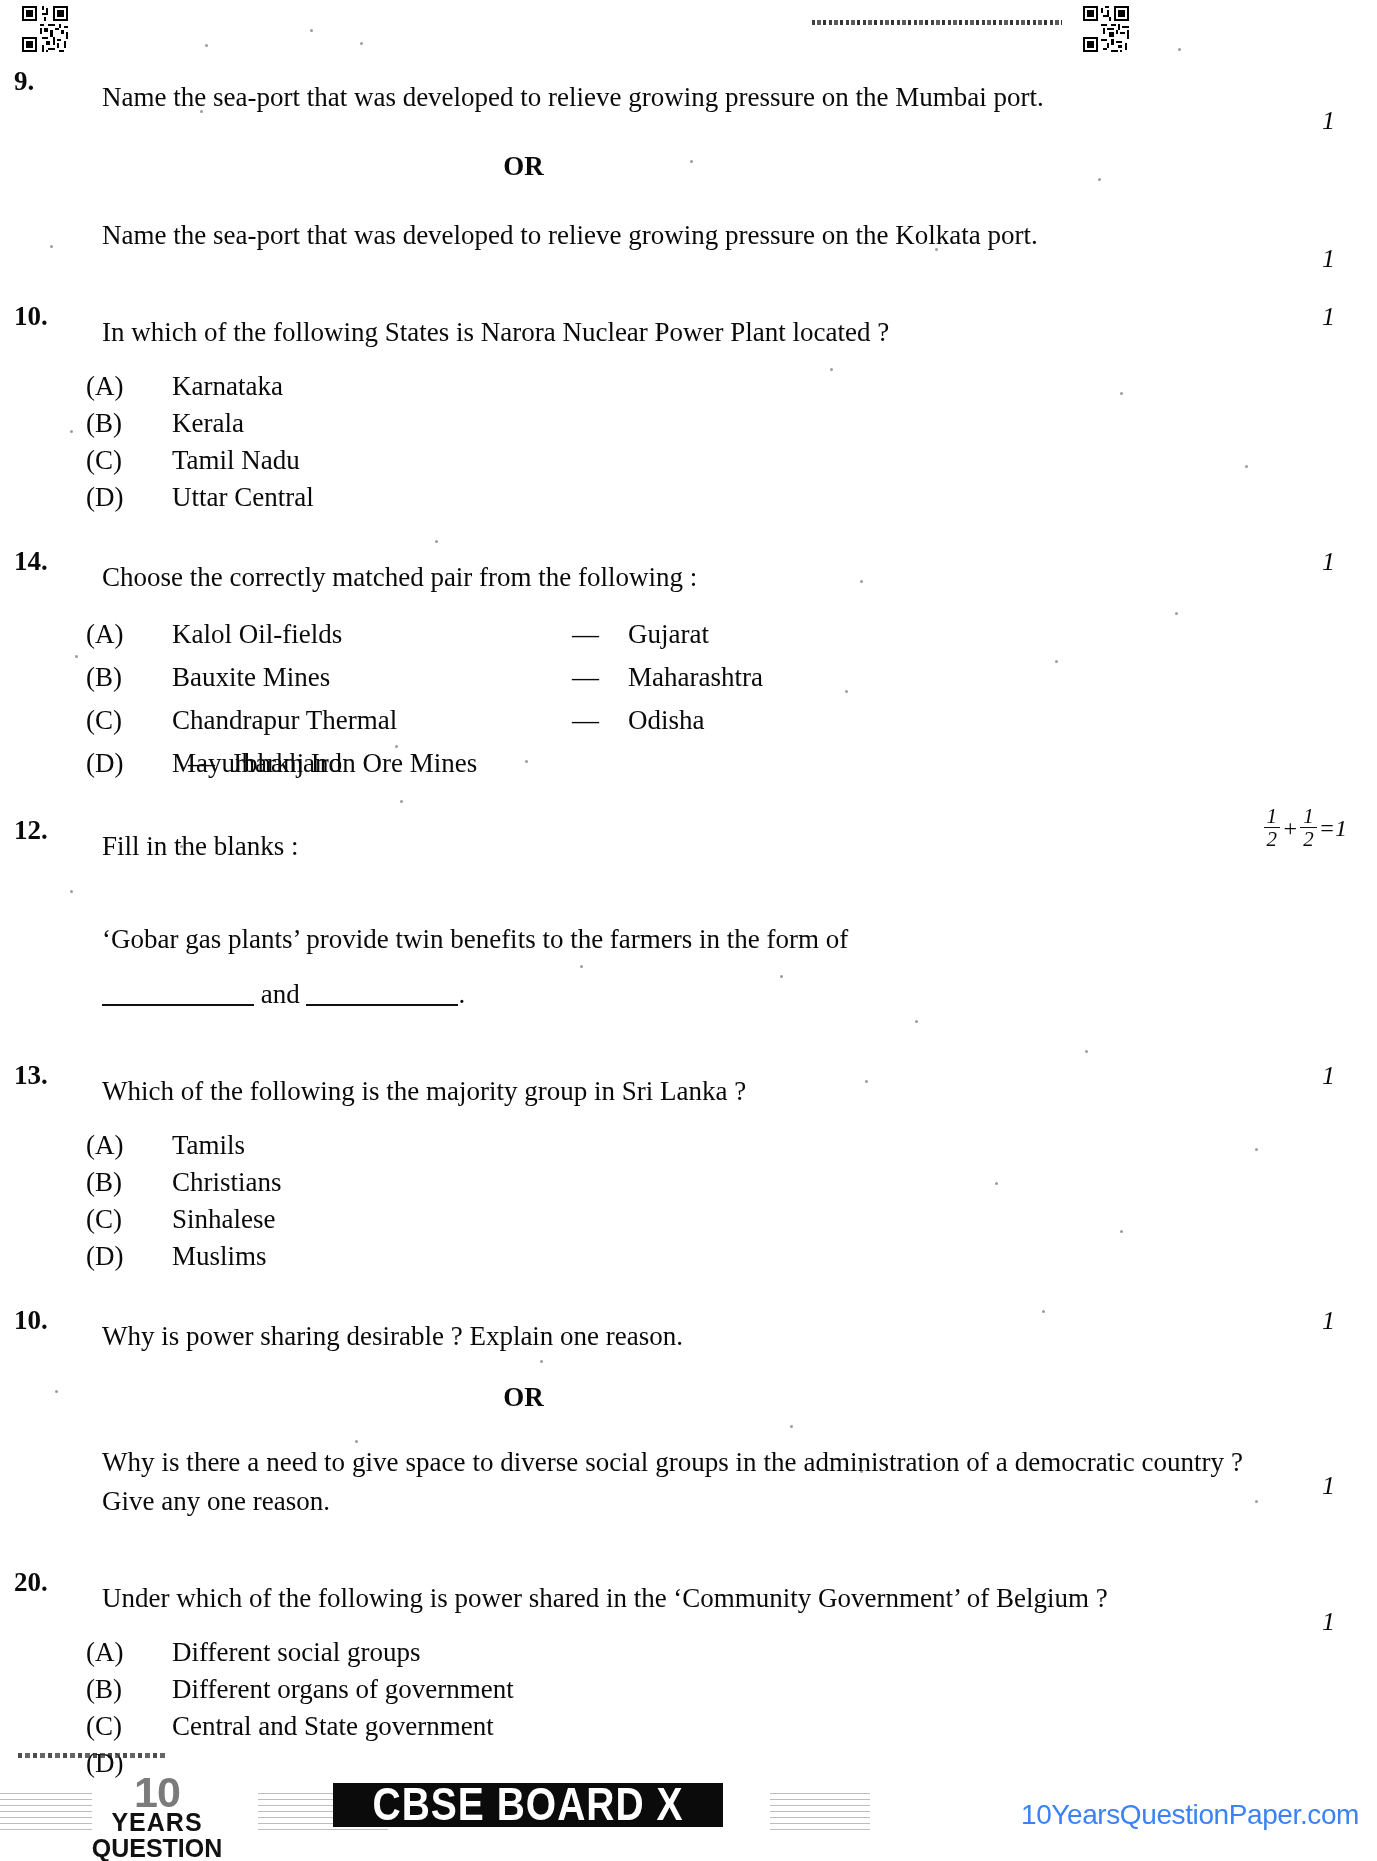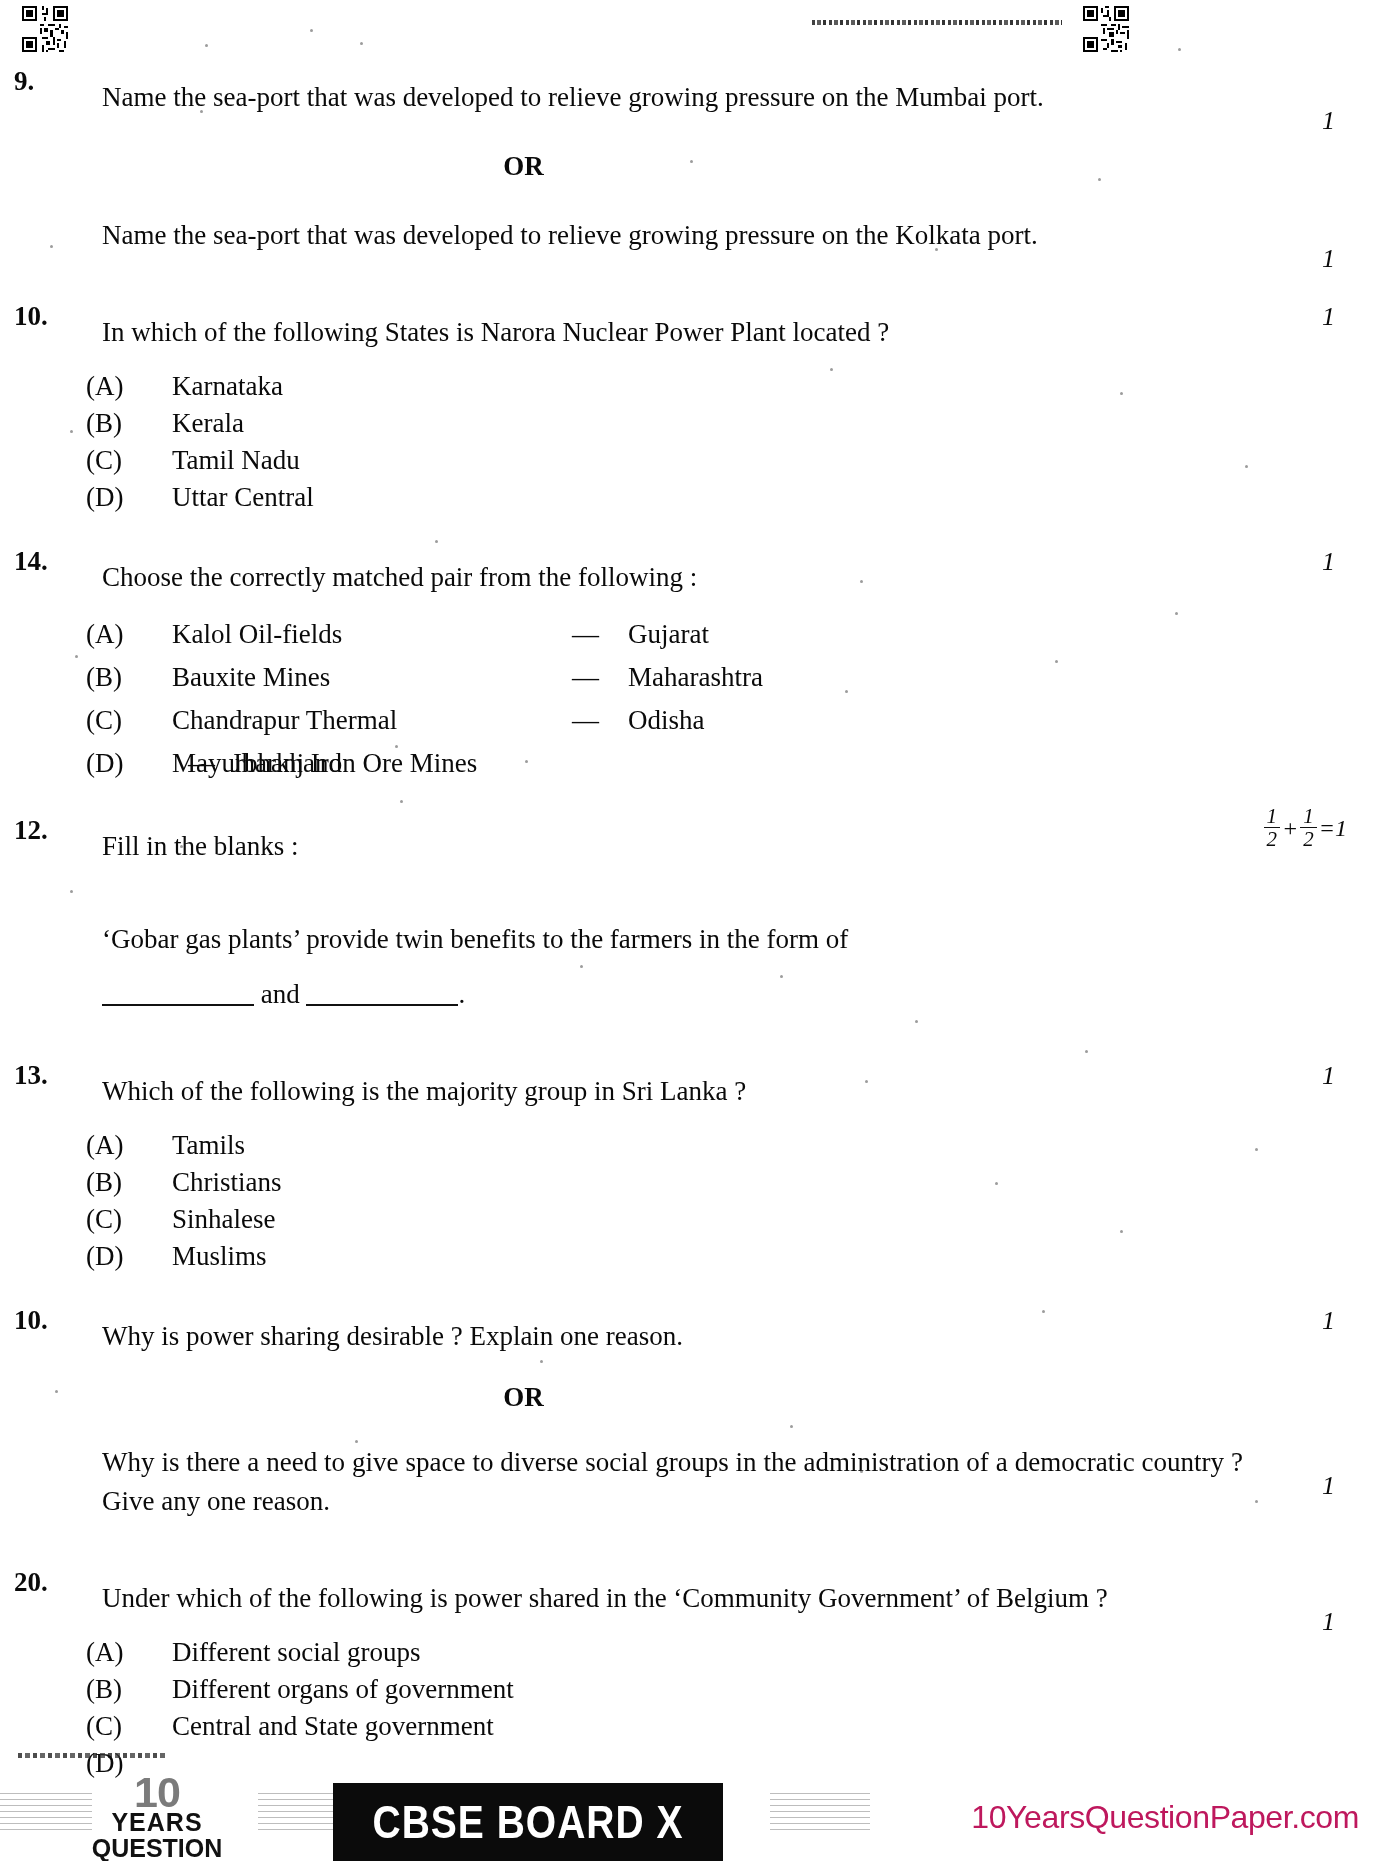--- a/index.html
+++ b/index.html
@@ -260,41 +260,41 @@
   }
   .streaks-left  { left: 0px;   top: 44px; width: 92px; }
   .streaks-mid   { left: 258px; top: 44px; width: 130px; }
   .streaks-right { left: 770px; top: 44px; width: 100px; }
 
   .banner {
     position: absolute;
     left: 333px;
     top: 34px;
     width: 390px;
-    height: 79px;
+    height: 44px;
     background: #0b0b0b;
     display: flex;
     align-items: center;
     justify-content: center;
   }
   .banner-text {
     color: #ffffff;
     font-family: "Liberation Sans", sans-serif;
     font-weight: bold;
     font-size: 39px;
     letter-spacing: 1px;
     transform: scaleY(1.18);
   }
   .site-url {
     position: absolute;
     right: 18px;
     top: 50px;
     font-family: "Liberation Sans", sans-serif;
-    font-size: 32px;
-    color: #be185d;
+    font-size: 28px;
+    color: #3b82f6;
     letter-spacing: -0.4px;
   }
 </style>
 </head>
 <body>
 
 <div class="page">
 
   <div class="top-strip">
     <svg class="qr qr-left" viewBox="0 0 21 21" shape-rendering="crispEdges">

